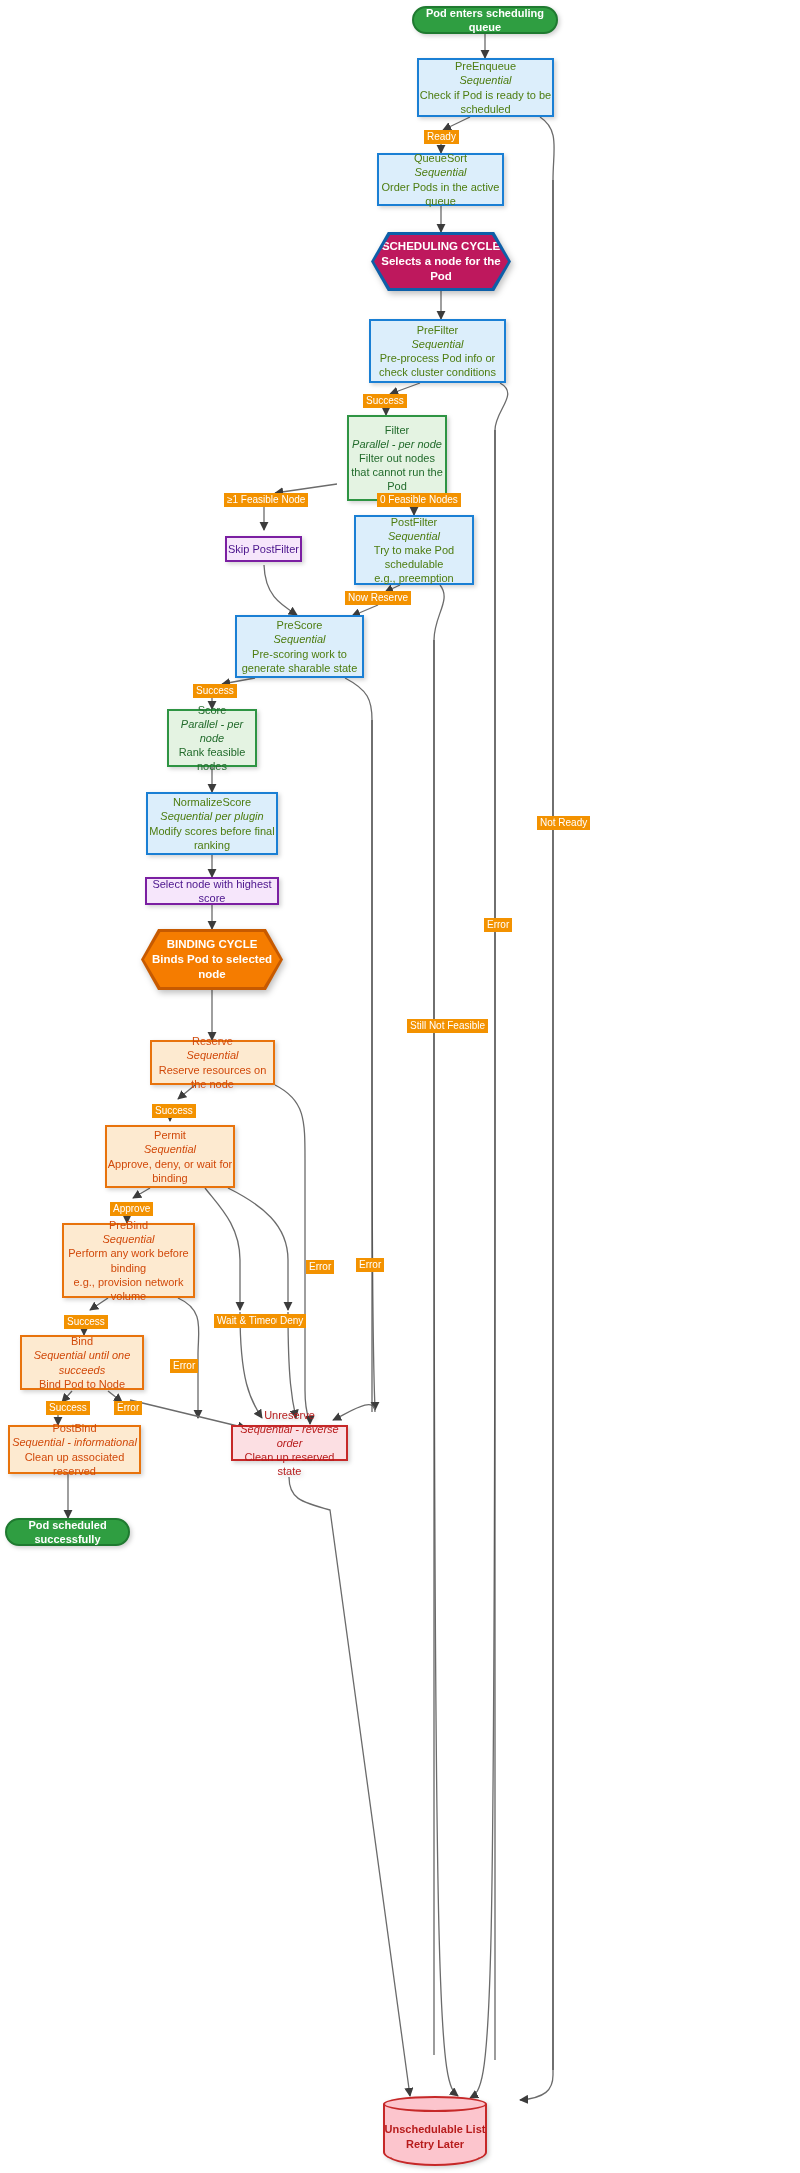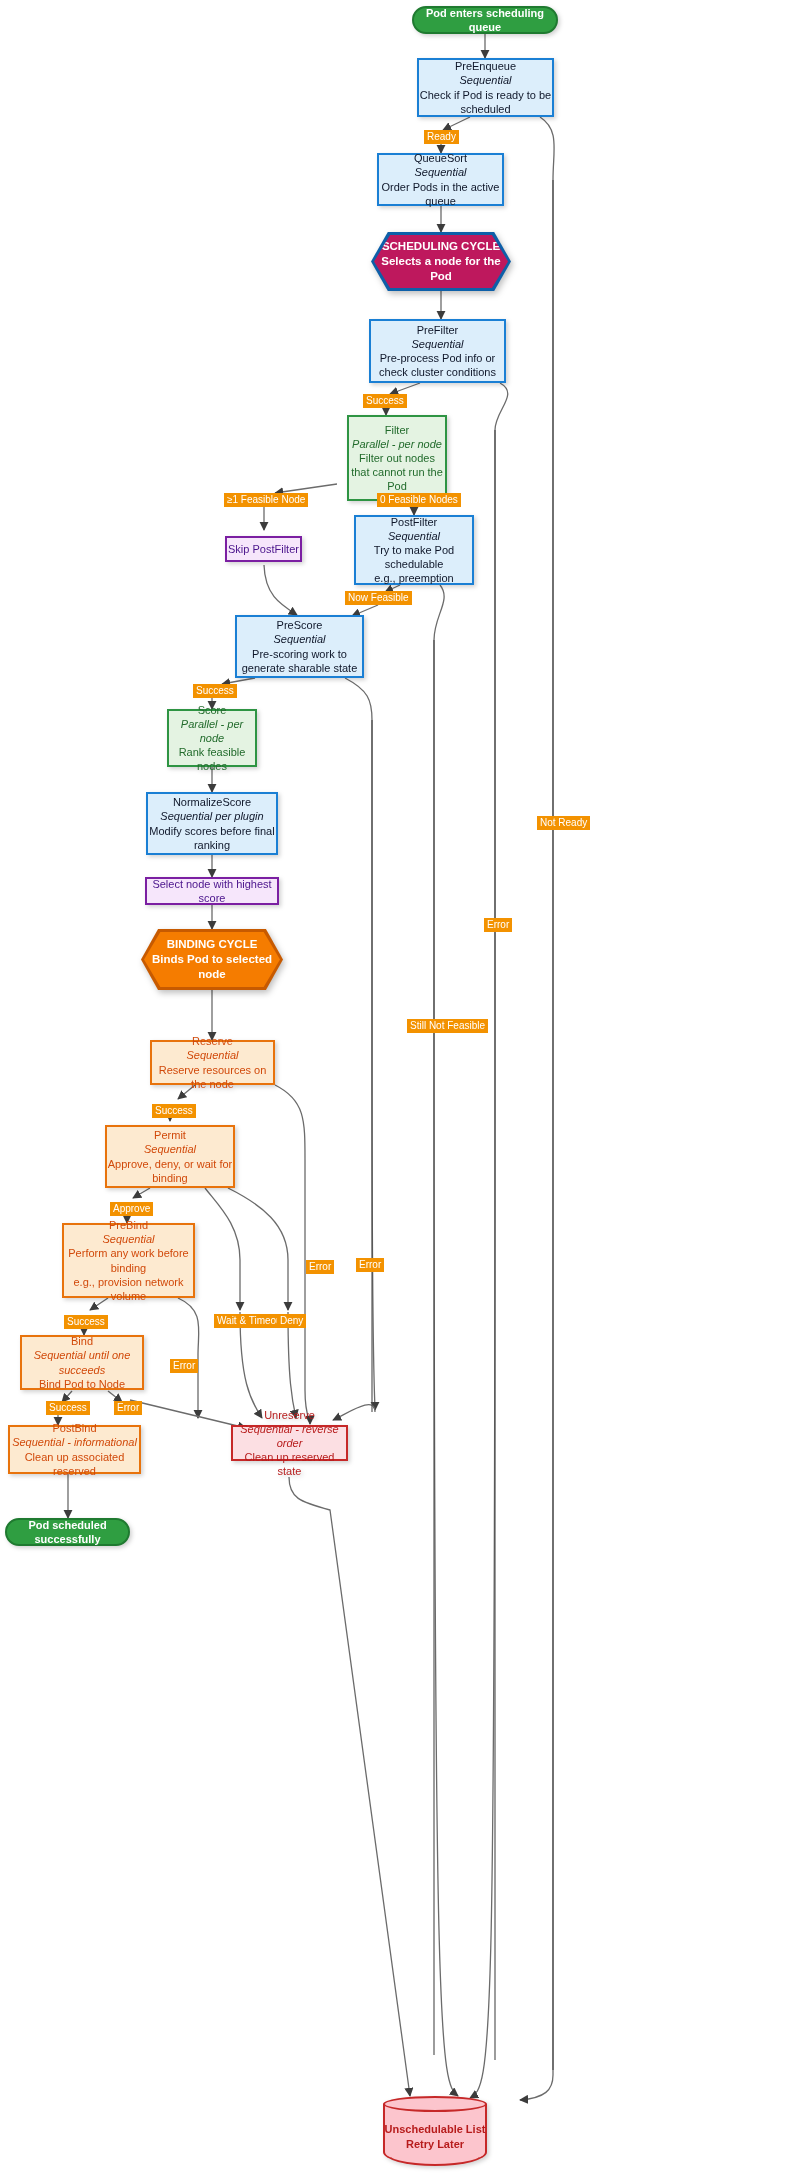--- a/index.html
+++ b/index.html
@@ -9,21 +9,21 @@
   .node{position:absolute;box-sizing:border-box;display:flex;flex-direction:column;
         align-items:center;justify-content:center;text-align:center;
         line-height:1.28;filter:drop-shadow(2px 2px 2px rgba(0,0,0,.18));}
   .node .t1{font-size:11px;}
   .node .t2{font-size:11px;font-style:italic;}
   .node .t3{font-size:11px;}
   
   .pill{background:#2f9e41;border:2px solid #1f7a30;border-radius:22px;color:#ffffff;
         font-weight:bold;font-size:11.5px;}
   
-  .blue{background:#dceefb;border:2px solid #1a7fd4;color:#0f172a;}
+  .blue{background:#dceefb;border:2px solid #1a7fd4;color:#4d7c0f;}
   
   .green{background:#e4f3e2;border:2px solid #2e9443;color:#226b2c;}
   
   .purple{background:#f6e6fb;border:2px solid #7b1fa2;color:#4a148c;}
   
   .orange{background:#fdead0;border:2px solid #e8730c;color:#d1490a;}
   
   .red{background:#fcdfe3;border:2px solid #c62828;color:#b71c1c;}
   .hexwrap{position:absolute;filter:drop-shadow(2px 3px 3px rgba(0,0,0,.25));}
   .hexwrap .hexborder{position:absolute;inset:0;
@@ -191,21 +191,21 @@
     <span class="t1">Skip PostFilter</span>
   </div>
 
   <div class="node blue" style="left:354px;top:515px;width:120px;height:70px;">
     <span class="t1">PostFilter</span>
     <span class="t2">Sequential</span>
     <span class="t3">Try to make Pod schedulable</span>
     <span class="t3">e.g., preemption</span>
   </div>
 
-  <div class="elabel" style="left:345px;top:591px;">Now Feasible</div>
+  <div class="elabel" style="left:345px;top:591px;">Now Reserve</div>
 
   <div class="node blue" style="left:235px;top:615px;width:129px;height:63px;">
     <span class="t1">PreScore</span>
     <span class="t2">Sequential</span>
     <span class="t3">Pre-scoring work to generate sharable state</span>
   </div>
 
   <div class="elabel" style="left:193px;top:684px;">Success</div>
 
   <div class="node green" style="left:167px;top:709px;width:90px;height:58px;">

